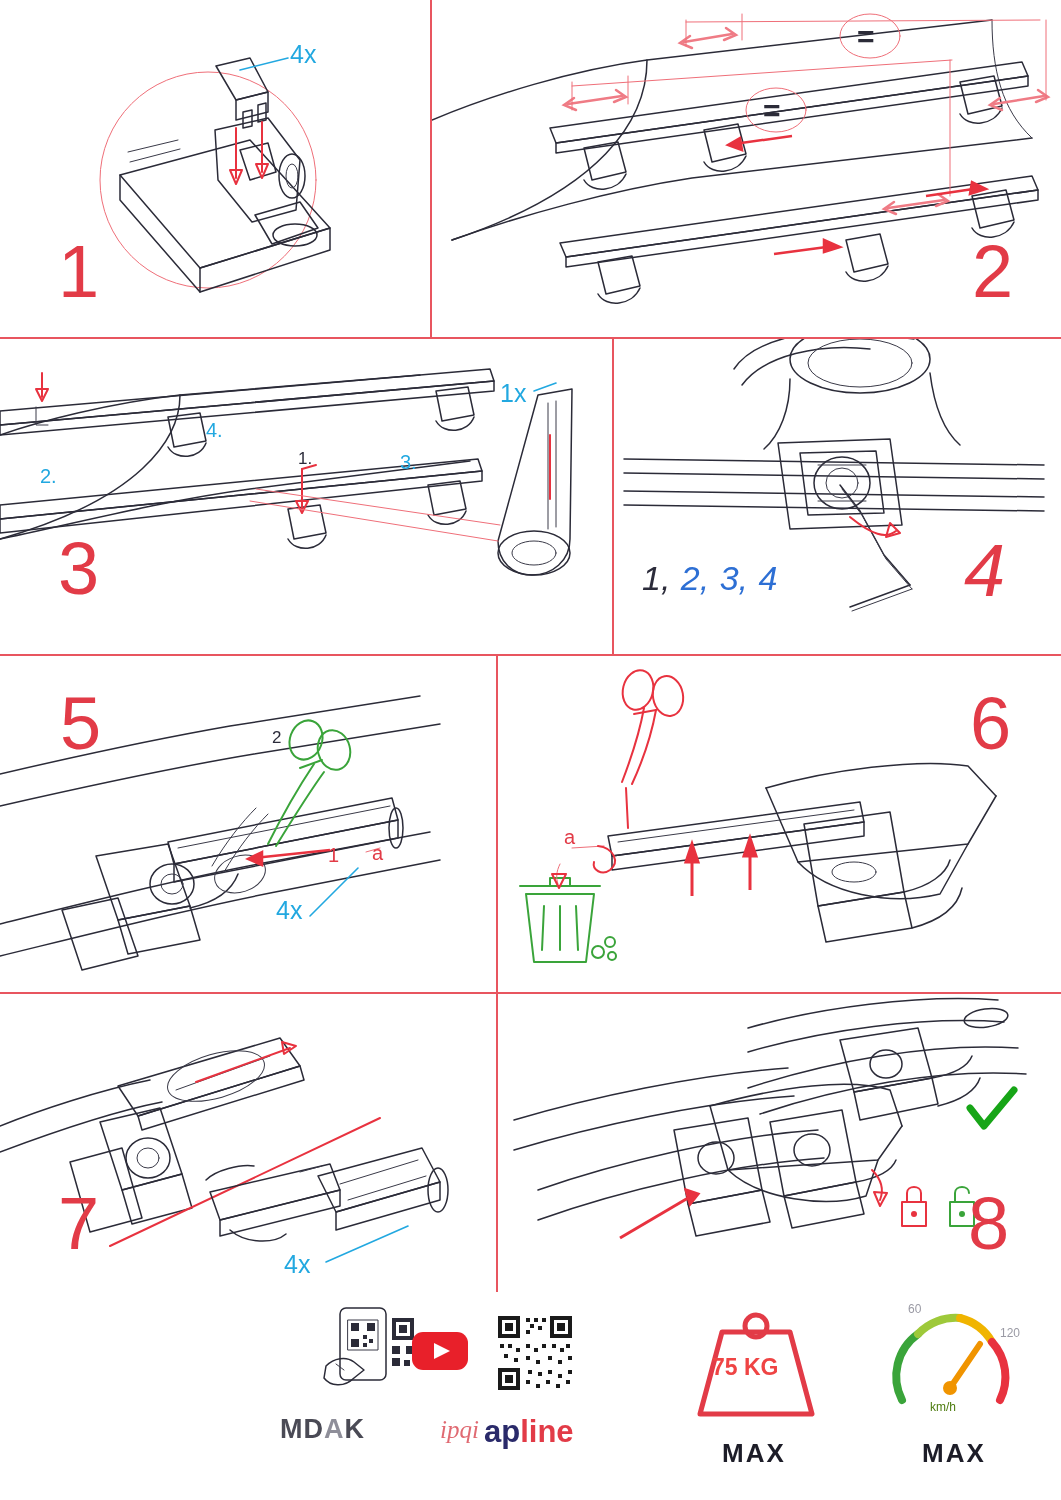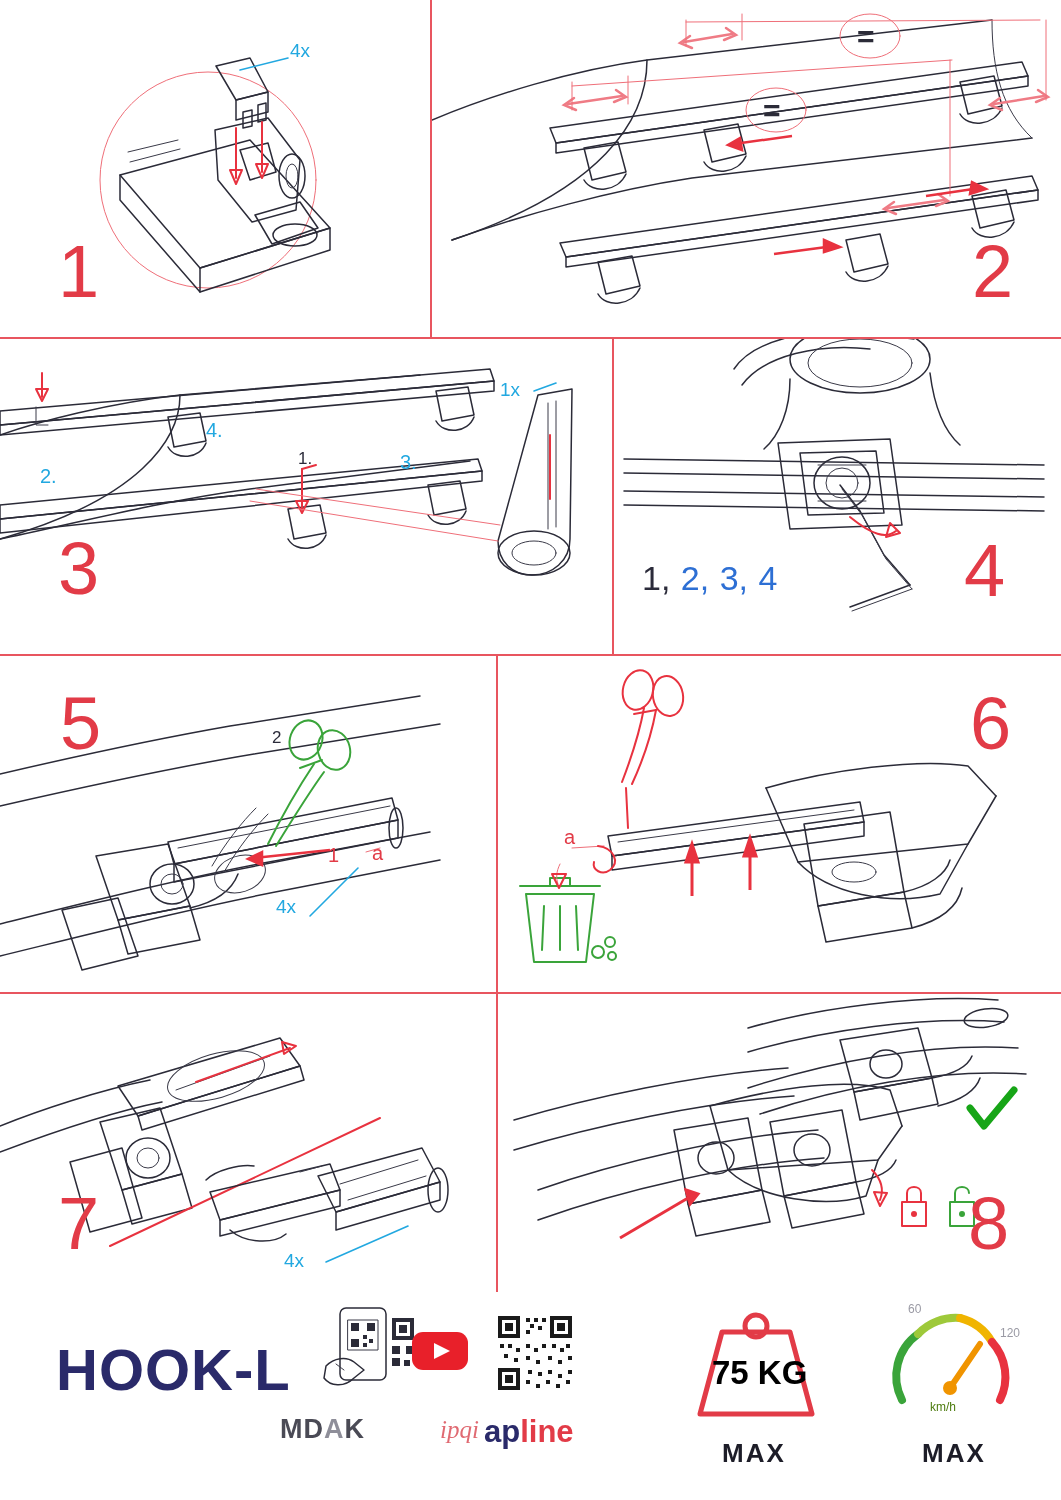--- a/index.html
+++ b/index.html
@@ -6,21 +6,21 @@
   body{width:1061px;height:1500px;font-family:"Liberation Sans",sans-serif;color:#1a1a2e;overflow:hidden;}
   .sheet{position:relative;width:1061px;height:1500px;background:#fff;}
 
   
   .sep{position:absolute;left:0;width:1061px;height:2px;background:#e8555f;}
   
   .vsep{position:absolute;width:2px;background:#e8555f;}
 
   .panel{position:absolute;overflow:hidden;}
   .stepnum{position:absolute;font-family:"Liberation Sans",sans-serif;font-weight:400;color:#e23b47;font-size:74px;line-height:64px;letter-spacing:-2px;}
-  .qty{position:absolute;color:#22a8e0;font-size:19px;font-family:"Liberation Sans",sans-serif;}
+  .qty{position:absolute;color:#22a8e0;font-size:25px;font-family:"Liberation Sans",sans-serif;}
   .lbl-blue{position:absolute;color:#22a8e0;font-size:20px;}
   .lbl-red{position:absolute;color:#e23b47;font-size:20px;}
   .lbl-dark{position:absolute;color:#2b2b3a;font-size:17px;}
 
   svg{display:block;position:absolute;left:0;top:0;overflow:visible;}
   .ln{fill:none;stroke:#2b2b38;stroke-width:1.5;stroke-linecap:round;stroke-linejoin:round;}
   .ln-thin{fill:none;stroke:#3a3a48;stroke-width:1;stroke-linecap:round;stroke-linejoin:round;}
   .ln-red{fill:none;stroke:#e8323f;stroke-width:2;stroke-linecap:round;stroke-linejoin:round;}
   .ln-redthin{fill:none;stroke:#ef6f79;stroke-width:1;stroke-linecap:round;}
   .ln-blue{fill:none;stroke:#22a8e0;stroke-width:1.6;stroke-linecap:round;}
@@ -36,21 +36,21 @@
   .brand{position:absolute;left:56px;top:44px;font-size:58px;font-weight:700;color:#2a2a6a;letter-spacing:1px;font-family:"Liberation Sans",sans-serif;}
   .brandsub{position:absolute;left:56px;top:118px;font-size:30px;font-weight:700;font-family:"Liberation Sans",sans-serif;}
   .brandsub .b1{color:#2a2a6a;}
   .brandsub .b2{color:#e23b47;}
   .mdak{position:absolute;left:280px;top:122px;font-size:27px;font-weight:700;color:#4a4a55;letter-spacing:1px;}
   .mdak .a{color:#8e8e99;}
   .ipqi{position:absolute;left:404px;top:124px;font-size:25px;color:#e06a72;font-family:"Liberation Serif",serif;font-style:italic;margin-left:36px;}
   .apline{position:absolute;left:484px;top:122px;font-size:31px;font-weight:700;color:#2a2a6a;}
   .apline .l{color:#e23b47;}
   .maxlbl{position:absolute;font-size:26px;font-weight:700;color:#1d1d28;letter-spacing:2px;}
-  .kgtxt{position:absolute;font-size:33px;font-weight:700;color:#000000;}
+  .kgtxt{position:absolute;font-size:23px;font-weight:700;color:#ef4444;}
   .kmh{position:absolute;font-size:12px;color:#4d7c0f;}
   .spd{position:absolute;font-size:12px;color:#9a9aa4;}
 </style>
 </head>
 <body>
 
 <div class="sheet">
 
   <div class="sep" style="top:337px;"></div>
   <div class="sep" style="top:654px;"></div>
@@ -203,21 +203,21 @@
       <path class="ln-redthin" d="M256 150 L500 186"></path>
     </svg>
     <div class="qty" style="left:500px;top:40px;">1x</div>
     <div class="lbl-blue" style="left:206px;top:80px;">4.</div>
     <div class="lbl-blue" style="left:40px;top:126px;">2.</div>
     <div class="lbl-dark" style="left:298px;top:110px;">1.</div>
     <div class="lbl-blue" style="left:400px;top:112px;">3.</div>
     <div class="stepnum" style="left:58px;top:198px;">3</div>
   </div>
 
-  <div class="panel" style="left:614px;top:339px;width:447px;height:315px;">
+  <div class="panel" style="left:614px;top:339px;width:447px;height:315px;font-style:italic;">
     <svg width="447" height="315" viewBox="0 0 447 315">
 
       <path class="ln" d="M120 30 C140 0 200 -12 250 -6 L300 0"></path>
       <path class="ln" d="M128 46 C150 16 206 4 256 10"></path>
       <ellipse cx="246" cy="20" rx="70" ry="34" class="ln" fill="#fff"></ellipse>
       <ellipse cx="246" cy="24" rx="52" ry="24" class="ln-thin" fill="#fff"></ellipse>
       <path class="ln" d="M176 40 C176 70 166 96 150 110"></path>
       <path class="ln" d="M316 34 C320 66 330 92 346 106"></path>
 
       <path class="ln" d="M10 120 L430 126"></path>
@@ -430,21 +430,20 @@
       <path class="ln-green" d="M452 208 L476 208 L476 232 L452 232 Z" fill="#fff"></path>
       <path class="ln-green" d="M457 208 L457 199 C457 191 471 191 471 199"></path>
       <circle cx="464" cy="220" r="3" fill="#3aa43a"></circle>
 
       <path d="M472 114 L486 132 L516 96" fill="none" stroke="#17a517" stroke-width="7" stroke-linecap="round" stroke-linejoin="round"></path>
     </svg>
     <div class="stepnum" style="left:470px;top:198px;">8</div>
   </div>
 
   <div class="footer">
-    <div class="brand">HOOK-L</div>
     <div class="mdak">
       <span>MD</span><span class="a">A</span><span>K</span>
     </div>
     <div class="ipqi">ipqi</div>
     <div class="apline">
       <span>ap</span><span class="l">line</span>
     </div>
 
     <svg style="left:320px;top:12px;" width="110" height="110" viewBox="0 0 110 110">
       <rect x="20" y="4" width="46" height="72" rx="6" class="ln" fill="#fff"></rect>

